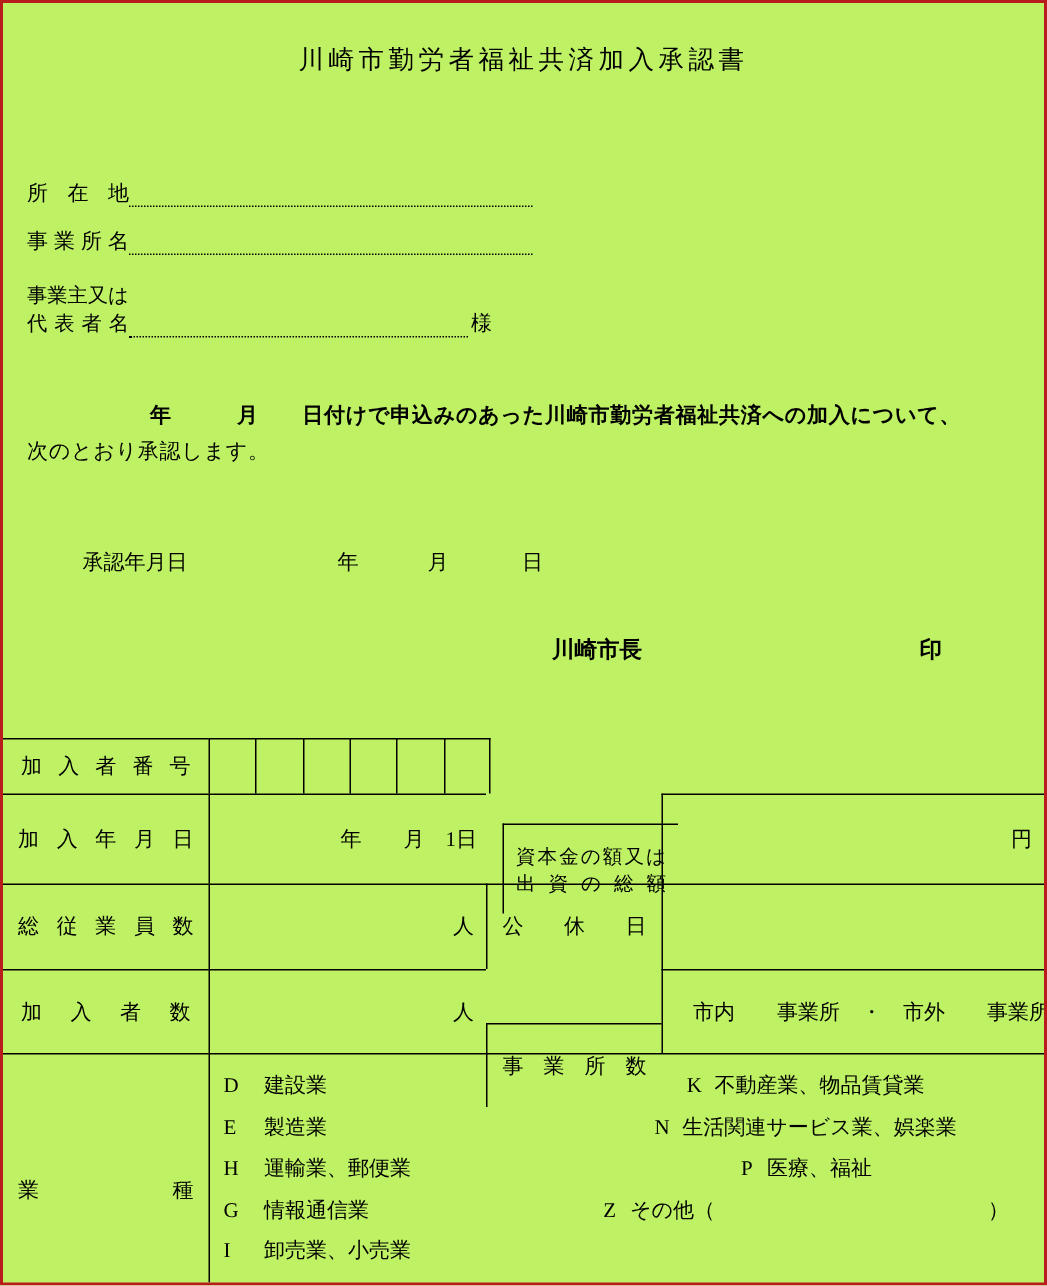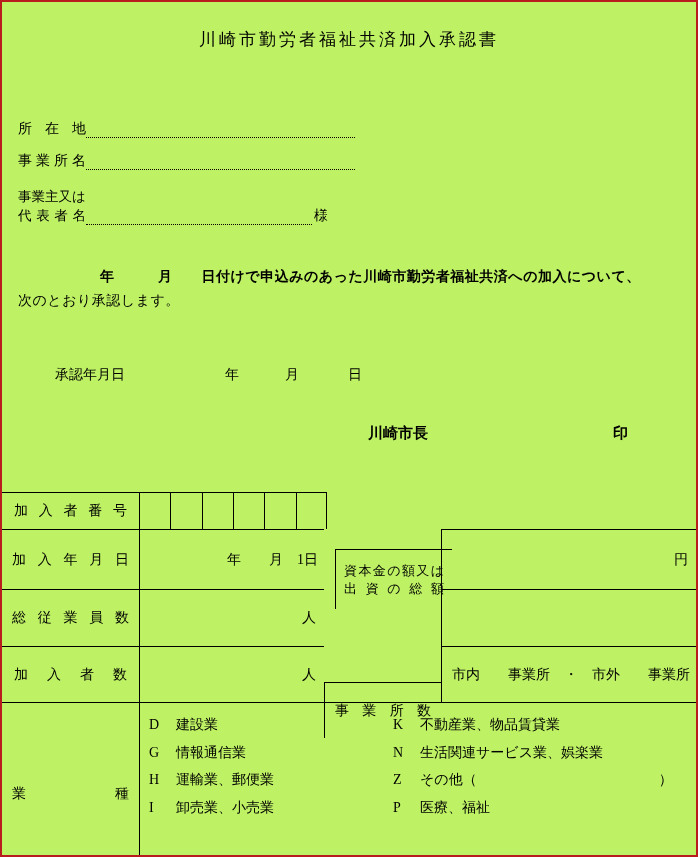--- a/index.html
+++ b/index.html
@@ -48,21 +48,21 @@
   }
   .cell.no-left{border-left:none;}
   .cell.rb{border-right:1.5px solid #000;}
   .cell-inner{width:100%;}
   .jcell{text-align:justify;text-align-last:justify;}
   .pad10{padding:0 10px;}
   .pad14{padding:0 12px;}
   .vright{justify-content:flex-end;}
   .pr6{padding-right:6px;padding-left:16px;}
   .pr8{padding-right:8px;}
-  .pl10{padding-left:10px;}
+  .pl10{padding-left:20px;}
   .two-line{font-size:13px;line-height:18px;}
   .nowrap{white-space:pre;}
   .ind-col{position:absolute;top:8px;}
   .ind-row{line-height:27.5px;white-space:pre;}
   .ind-code{display:inline-block;width:27px;}
 </style>
 </head>
 <body>
 
 <div class="page">
@@ -126,20 +126,23 @@
   <div class="cell vright pr8" style="left:439px;top:527px;width:255px;height:60px;">
     <span>円</span>
   </div>
 
   <div class="cell no-left" style="left:0;top:587px;width:137px;height:57px;">
     <div class="cell-inner jcell pad10">総従業員数</div>
   </div>
   <div class="cell vright pr8" style="left:137px;top:587px;width:185px;height:57px;">
     <span>人</span>
   </div>
+  <div class="cell" style="left:322px;top:587px;width:117px;height:57px;">
+    <div class="cell-inner jcell pad10">公休日</div>
+  </div>
   <div class="cell" style="left:439px;top:587px;width:255px;height:57px;"></div>
 
   <div class="cell no-left" style="left:0;top:644px;width:137px;height:56px;">
     <div class="cell-inner jcell pad14">加入者数</div>
   </div>
   <div class="cell vright pr8" style="left:137px;top:644px;width:185px;height:56px;">
     <span>人</span>
   </div>
   <div class="cell" style="left:322px;top:644px;width:117px;height:56px;margin-top:36px;">
     <div class="cell-inner jcell pad10">事業所数</div>
@@ -147,25 +150,26 @@
   <div class="cell pl10" style="left:439px;top:644px;width:255px;height:56px;">
     <span class="nowrap">市内　　事業所　・　市外　　事業所</span>
   </div>
 
   <div class="cell no-left" style="left:0;top:700px;width:137px;height:182px;">
     <div class="cell-inner jcell pad10">業種</div>
   </div>
   <div class="cell" style="left:137px;top:700px;width:557px;height:153px;">
     <div class="ind-col" style="left:9px;">
       <div class="ind-row"><span class="ind-code">D</span><span>建設業</span></div>
+      <div class="ind-row"><span class="ind-code">E</span><span>製造業</span></div>
+      <div class="ind-row"><span class="ind-code">H</span><span>運輸業、郵便業</span></div>
       <div class="ind-row"><span class="ind-code">G</span><span>情報通信業</span></div>
-      <div class="ind-row"><span class="ind-code">H</span><span>運輸業、郵便業</span></div>
       <div class="ind-row"><span class="ind-code">I</span><span>卸売業、小売業</span></div>
     </div>
-    <div class="ind-col" style="left:253px;">
+    <div class="ind-col" style="left:253px;text-align:center;">
       <div class="ind-row"><span class="ind-code">K</span><span>不動産業、物品賃貸業</span></div>
       <div class="ind-row"><span class="ind-code">N</span><span>生活関連サービス業、娯楽業</span></div>
+      <div class="ind-row"><span class="ind-code">P</span><span>医療、福祉</span></div>
       <div class="ind-row"><span class="ind-code">Z</span><span>その他（　　　　　　　　　　　　　）</span></div>
-      <div class="ind-row"><span class="ind-code">P</span><span>医療、福祉</span></div>
     </div>
   </div>
 
 </div>
 
 </body></html>

